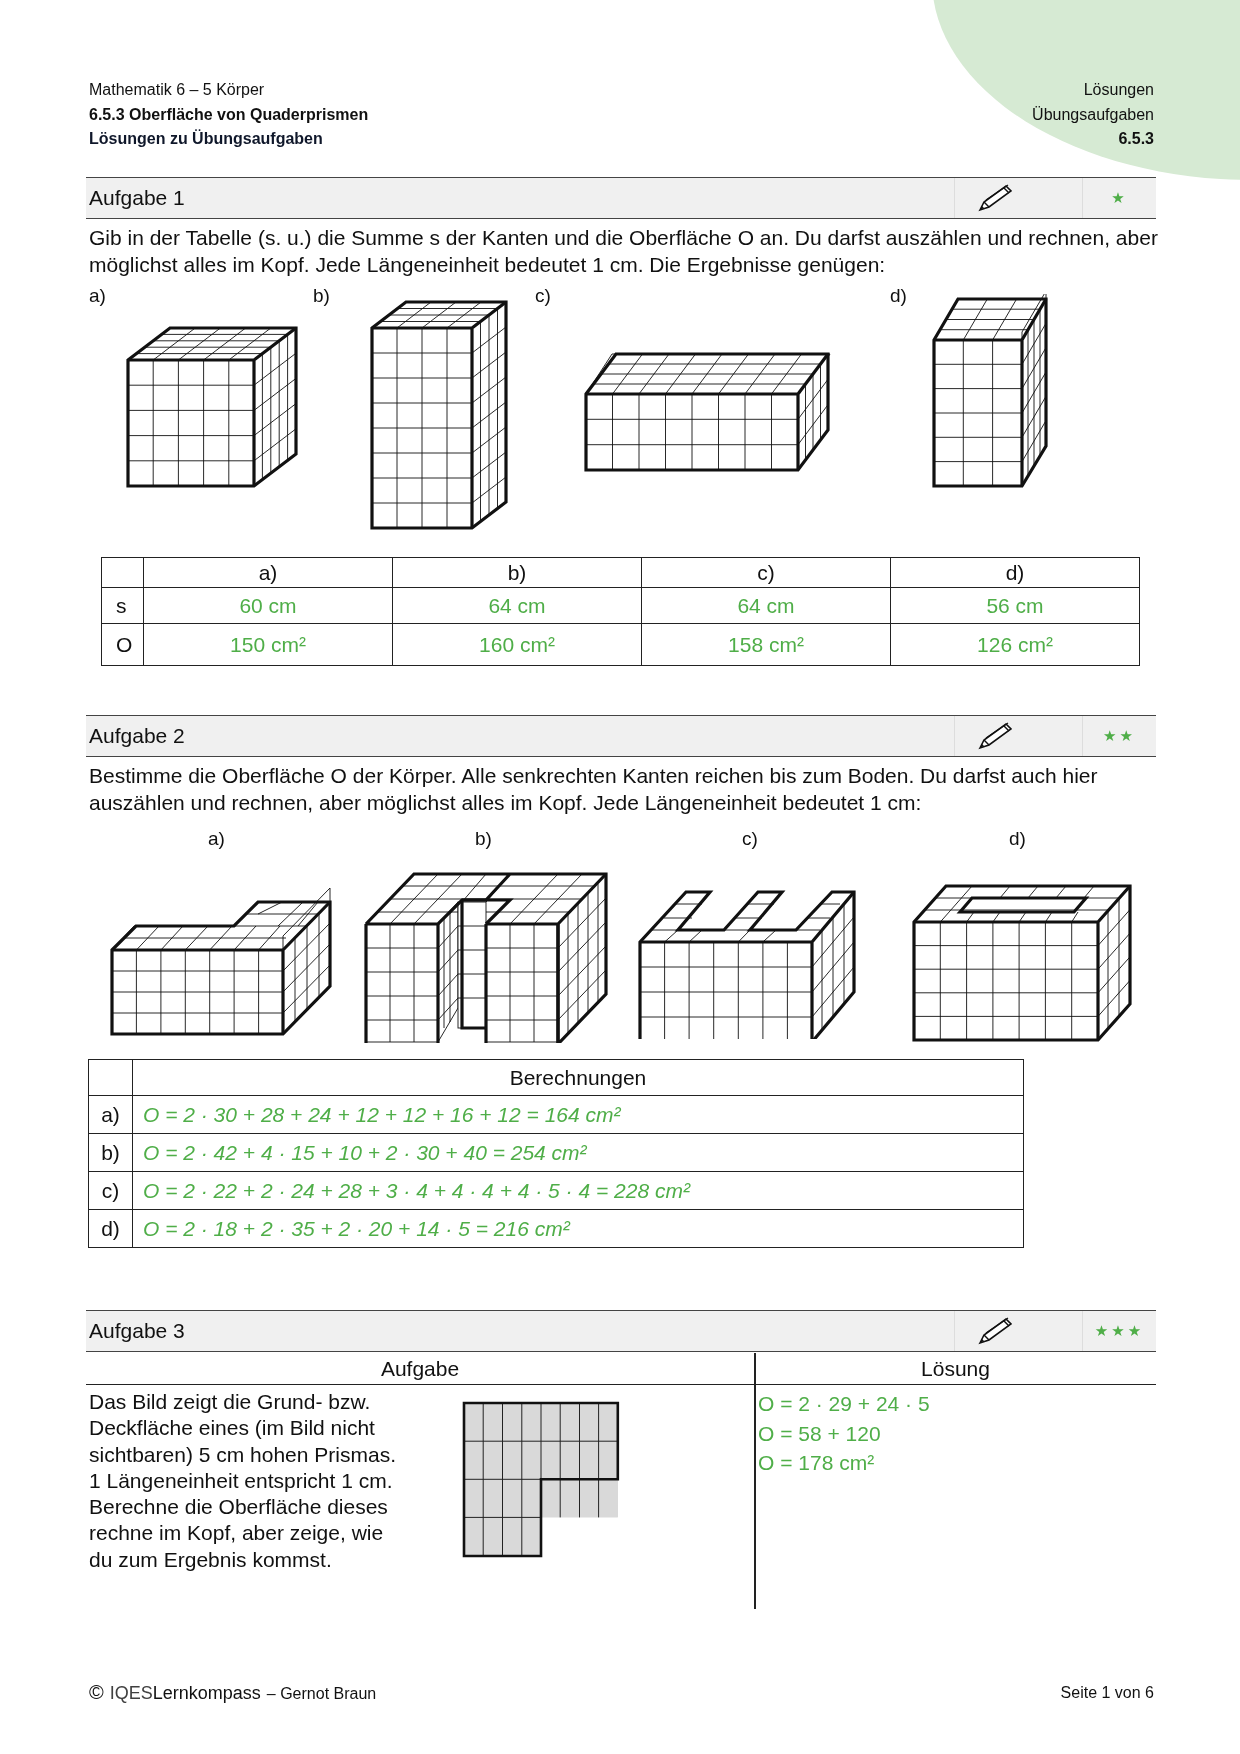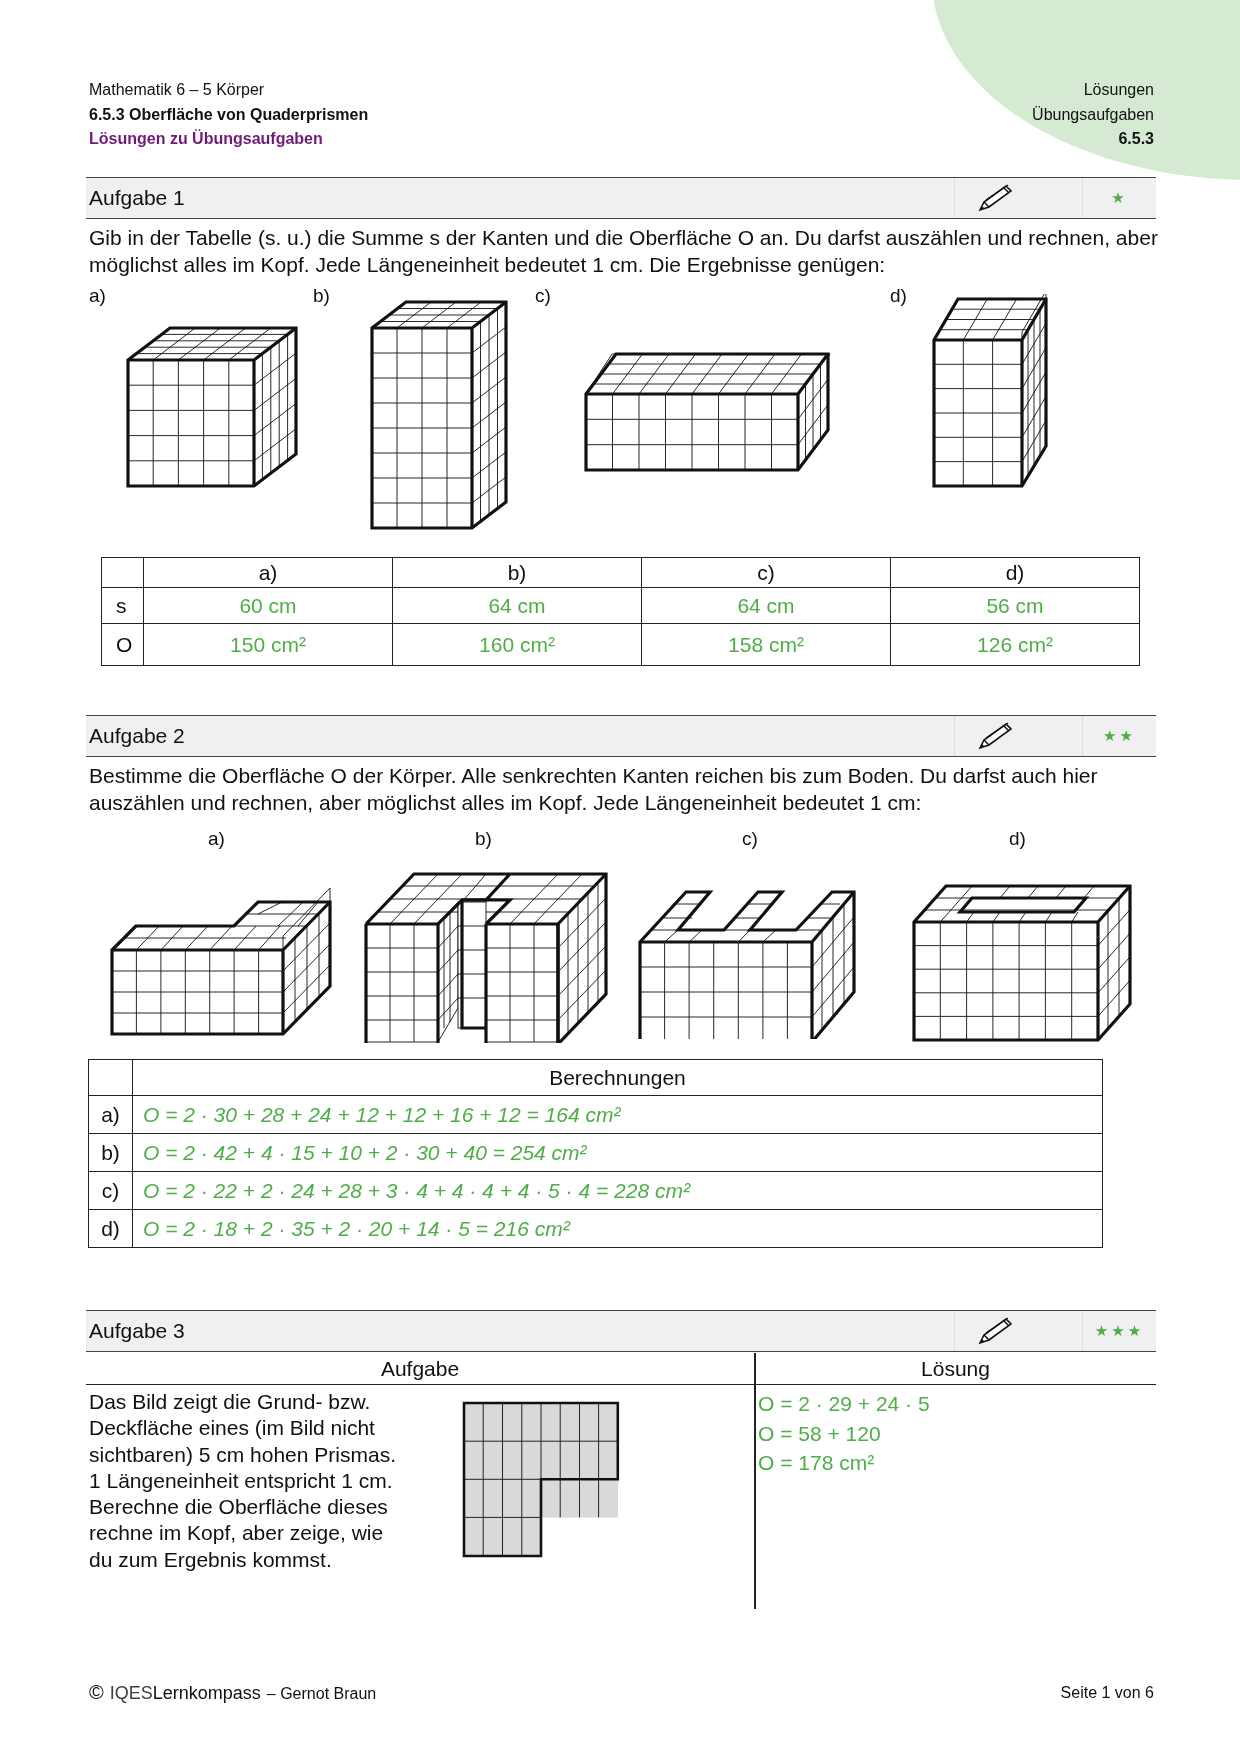--- a/index.html
+++ b/index.html
@@ -4,21 +4,21 @@
 <style>
   * { box-sizing: border-box; margin: 0; padding: 0; }
   html, body { width: 1240px; height: 1754px; background: #ffffff; }
   body { position: relative; font-family: "Liberation Sans", sans-serif; color: #111; overflow: hidden; }
 
   .corner { position: absolute; left: 932px; top: -20px; width: 420px; height: 200px;
     background: #d6ead3; border-bottom-left-radius: 320px 200px; }
 
   .hdr-left { position: absolute; left: 89px; top: 78px; font-size: 16px; line-height: 24.5px; }
   .hdr-left .b { font-weight: bold; }
-  .hdr-left .g { font-weight: bold; color: #701a75; }
+  .hdr-left .g { font-weight: bold; color: #0f172a; }
   .hdr-right { position: absolute; right: 86px; top: 78px; text-align: right; font-size: 16px; line-height: 24.5px; }
   .hdr-right .b { font-weight: bold; }
 
   .taskbar { position: absolute; left: 86px; width: 1070px; height: 42px; background: #f0f0f0;
     border-top: 1.5px solid #444; border-bottom: 1.5px solid #444; display: flex; align-items: center; gap: 48px; }
   .taskbar .title { font-size: 21px; padding-left: 3px; flex: 1; }
   .taskbar .pen { width: 80px; height: 100%; display: flex; align-items: center; justify-content: center; border-left: 1px solid #ddd; }
   .taskbar .stars { width: 74px; height: 100%; display: flex; align-items: center; justify-content: center; color: #4fae48; font-size: 15px; letter-spacing: 3px; border-left: 1px solid #ddd; }
 
   .para { position: absolute; left: 89px; font-size: 21px; line-height: 27px; width: 1070px; }
@@ -293,21 +293,21 @@
     <path d="M198 38V156M209 26V144"></path>
     <path d="M188 73.6L220 37.6M188 97.2L220 61.2M188 120.8L220 84.8M188 144.4L220 108.4"></path>
   </g>
   <g stroke="#111" stroke-width="3.2" fill="none">
     <path d="M4 50 L36 14 L220 14 L220 132 L188 168 L4 168 Z"></path>
     <path d="M4 50 H188 V168 M188 50 L220 14"></path>
     <path d="M50 40 L62 26 L176 26 L164 40 Z"></path>
   </g>
 </svg>
 
-<table class="t2" style="left:88px;top:1059px;width:1015px;">
+<table class="t2" style="left:88px;top:1059px;width:936px;">
   <tbody>
       <tr class="head">
     <td class="rh"></td>
     <td>Berechnungen</td>
   </tr>
   <tr>
     <td class="rh">a)</td>
     <td class="calc green">O = 2 · 30 + 28 + 24 + 12 + 12 + 16 + 12 = 164 cm²</td>
   </tr>
   <tr>

